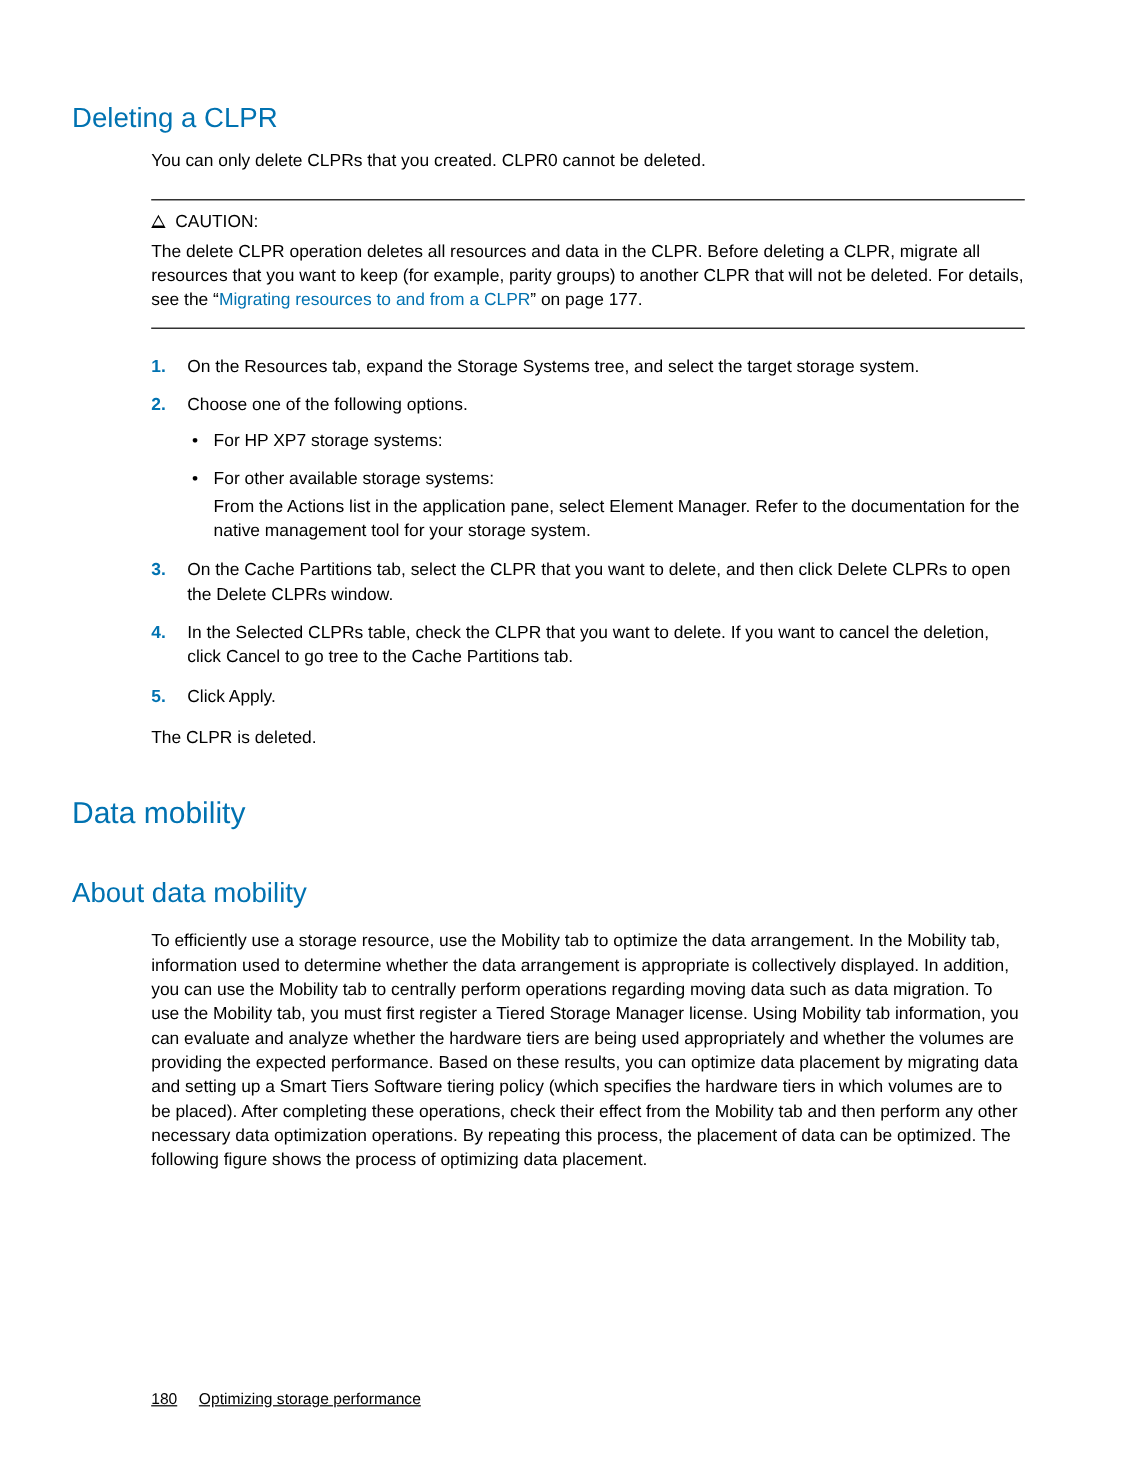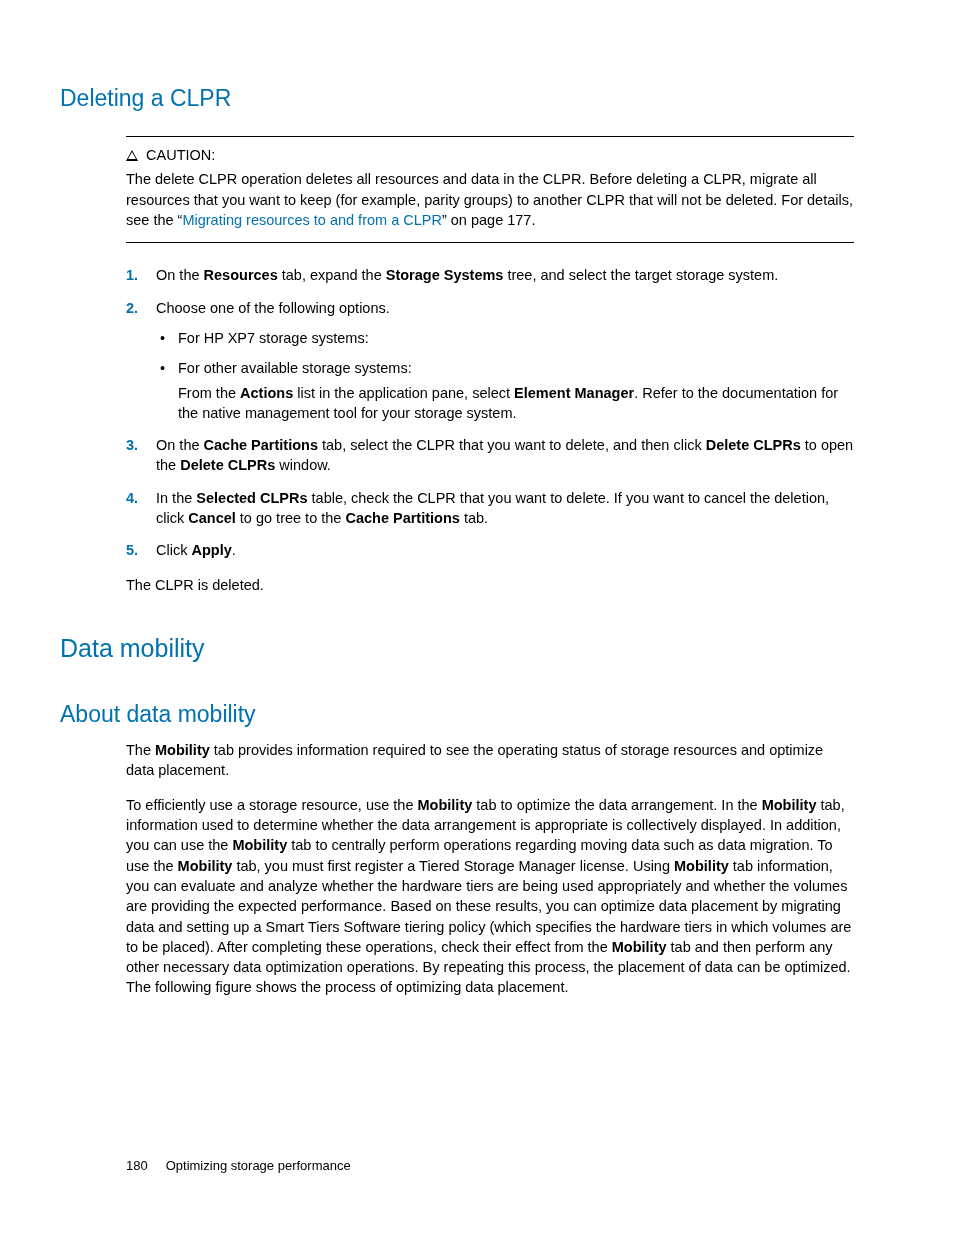--- a/index.html
+++ b/index.html
@@ -107,35 +107,37 @@
     margin-top: 4px;
   }
   .after-steps {
     margin: 14px 0 0 66px;
   }
   .footer {
     position: absolute;
     bottom: 60px;
     left: 126px;
     font-size: 13px;
+    text-decoration: underline;
   }
   .footer-num {
     margin-right: 18px;
   }
   .para-gap {
     margin-top: 14px;
   }
-  b { font-weight: bold; }
+  b { font-weight: normal; }
 </style>
 </head>
 <body>
 
 <div class="page">
 
   <div class="h2">Deleting a CLPR</div>
+  <div class="body-indent">You can only delete CLPRs that you created. CLPR0 cannot be deleted.</div>
 
   <div class="caution-block">
     <div class="caution-header">
       <span class="caution-triangle"></span>
       <span>CAUTION:</span>
     </div>
     <div>
       <span>The delete CLPR operation deletes all resources and data in the CLPR. Before deleting a CLPR, migrate all resources that you want to keep (for example, parity groups) to another CLPR that will not be deleted. For details, see the “</span><a class="link">Migrating resources to and from a CLPR</a><span>” on page 177.</span>
     </div>
   </div>
@@ -168,23 +170,20 @@
       <span>Click </span><b>Apply</b><span>.</span>
     </li>
   </ol>
 
   <div class="after-steps">The CLPR is deleted.</div>
 
   <div class="h1">Data mobility</div>
 
   <div class="h2" style="margin-top:32px">About data mobility</div>
 
-  <div class="body-indent">
-    <span>The </span><b>Mobility</b><span> tab provides information required to see the operating status of storage resources and optimize data placement.</span>
-  </div>
 
   <div class="body-indent para-gap">
     <span>To efficiently use a storage resource, use the </span><b>Mobility</b><span> tab to optimize the data arrangement. In the </span><b>Mobility</b><span> tab, information used to determine whether the data arrangement is appropriate is collectively displayed. In addition, you can use the </span><b>Mobility</b><span> tab to centrally perform operations regarding moving data such as data migration. To use the </span><b>Mobility</b><span> tab, you must first register a Tiered Storage Manager license. Using </span><b>Mobility</b><span> tab information, you can evaluate and analyze whether the hardware tiers are being used appropriately and whether the volumes are providing the expected performance. Based on these results, you can optimize data placement by migrating data and setting up a Smart Tiers Software tiering policy (which specifies the hardware tiers in which volumes are to be placed). After completing these operations, check their effect from the </span><b>Mobility</b><span> tab and then perform any other necessary data optimization operations. By repeating this process, the placement of data can be optimized. The following figure shows the process of optimizing data placement.</span>
   </div>
 
   <div class="footer">
     <span class="footer-num">180</span><span>Optimizing storage performance</span>
   </div>
 
 </div>

